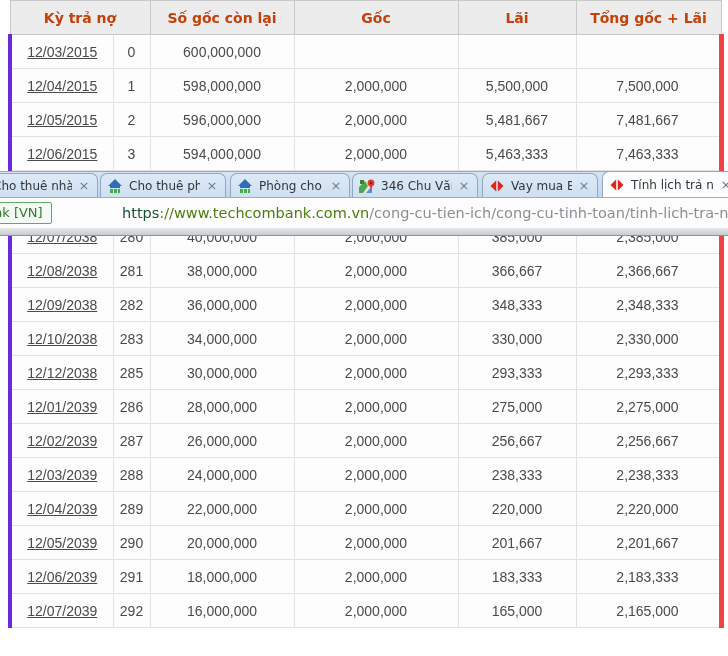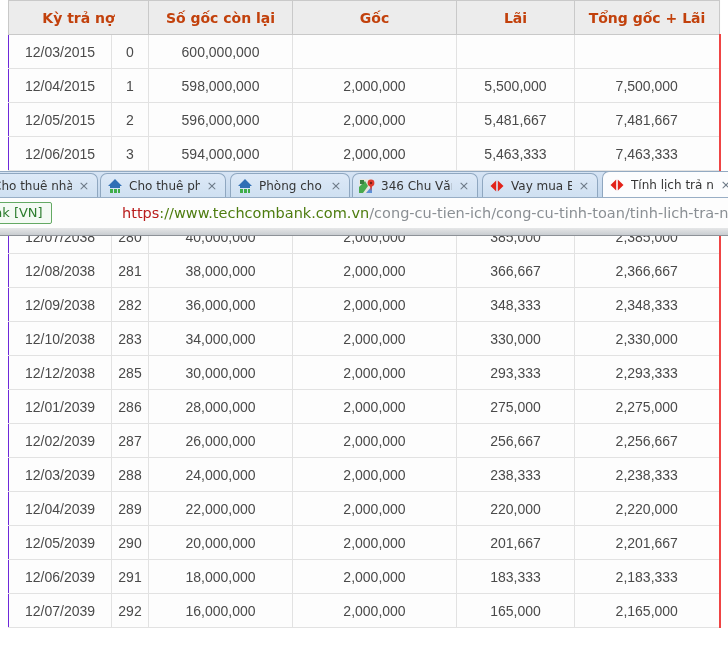--- a/index.html
+++ b/index.html
@@ -15,22 +15,22 @@
   table.loan col.c-goc{width:164px}
   table.loan col.c-lai{width:118px}
   table.loan col.c-tong{width:145px}
   table.loan th{
     height:33px;background:#ececec;color:#c2410c;font-weight:bold;font-size:14px;
     font-family:"DejaVu Sans","Liberation Sans",sans-serif;
     border:1px solid #c9c9c9;text-align:center;padding:0;}
   table.loan td{
     height:33px;border:1px solid #e2e2e2;border-left:1px solid #e6e6e6;
     color:#4a4a4a;font-size:14px;text-align:center;padding:0;white-space:nowrap;}
-  table.loan tr td:first-child{border-left:1px solid #6d28d9;}
-  table.loan tr td:last-child{border-right:2px solid #ef4444;}
+  table.loan tr td:first-child{border-left:4px solid #6d28d9;text-decoration:underline;}
+  table.loan tr td:last-child{border-right:5px solid #ef4444;}
   .top-wrap{top:0;}
   .bot-wrap{top:236px;height:432px;overflow:hidden;}
   .bot-wrap table{margin-top:-17px;}
 
   
   .chrome{position:absolute;left:0;top:171px;width:728px;height:65px;}
   .tabbar{position:absolute;left:0;top:0;width:728px;height:27px;
     background:linear-gradient(#d6e4f4,#c3d7ec);
     border-top:1px solid #93aac2;border-bottom:1px solid #98aec5;box-sizing:border-box;overflow:hidden;}
   .tab{position:absolute;bottom:0;height:24px;border:1px solid #8fa7c0;border-bottom:none;
@@ -41,21 +41,21 @@
   .tab .favicon{width:16px;height:16px;margin-right:6px;flex:0 0 16px;}
   .tab .tlabel{font-size:12px;color:#353535;white-space:nowrap;overflow:hidden;flex:1 1 auto;}
   .tab .tclose{flex:0 0 14px;margin-left:5px;color:#6d7a87;font-size:13px;line-height:14px;
     text-align:center;font-family:"DejaVu Sans",sans-serif;}
   .navbar{position:absolute;left:0;top:27px;width:728px;height:30px;background:#fdfdfd;overflow:hidden;}
   .ev-badge{position:absolute;left:-72px;top:4px;height:20px;line-height:20px;padding:0 8px;
     border:1px solid #63a963;border-radius:2px;background:#f4faf4;color:#2c7d2e;
     font-size:13px;font-family:"DejaVu Sans","Liberation Sans",sans-serif;white-space:nowrap;}
   .url-text{position:absolute;left:122px;top:0;height:30px;line-height:31px;font-size:14.5px;
     white-space:nowrap;font-family:"DejaVu Sans","Liberation Sans",sans-serif;}
-  .url-scheme{color:#b91c1c;margin-top:12px;}
+  .url-scheme{color:#14532d;margin-top:12px;}
   .url-host{color:#4d7c0f;}
   .url-path{color:#8a8f94;}
   .chrome-edge{position:absolute;left:0;top:57px;width:728px;height:8px;
     background:linear-gradient(#e6e7e8,#c9cdd1);border-bottom:1px solid #8d9298;box-sizing:border-box;}
 </style>
 </head>
 <body>
 
 <div class="page">
 

